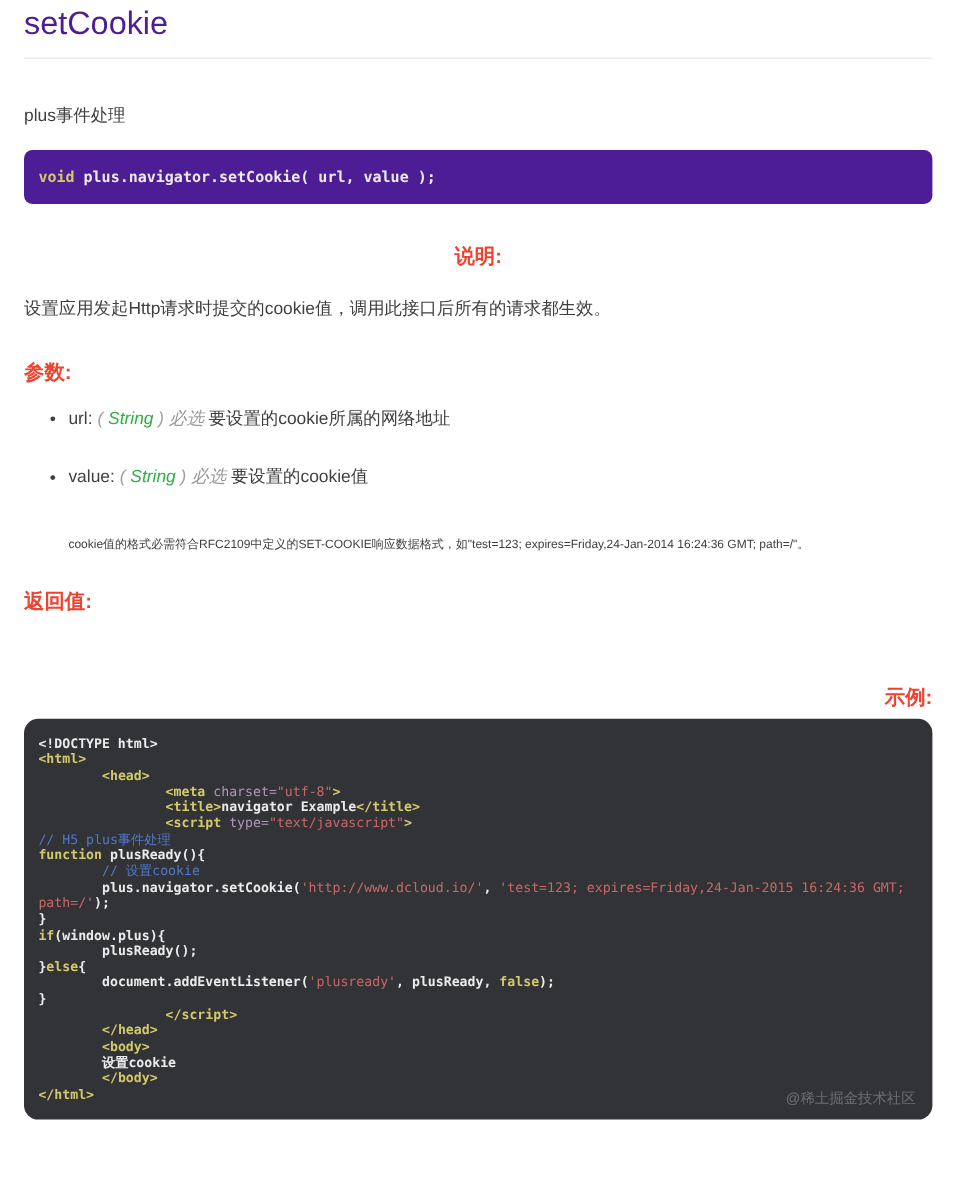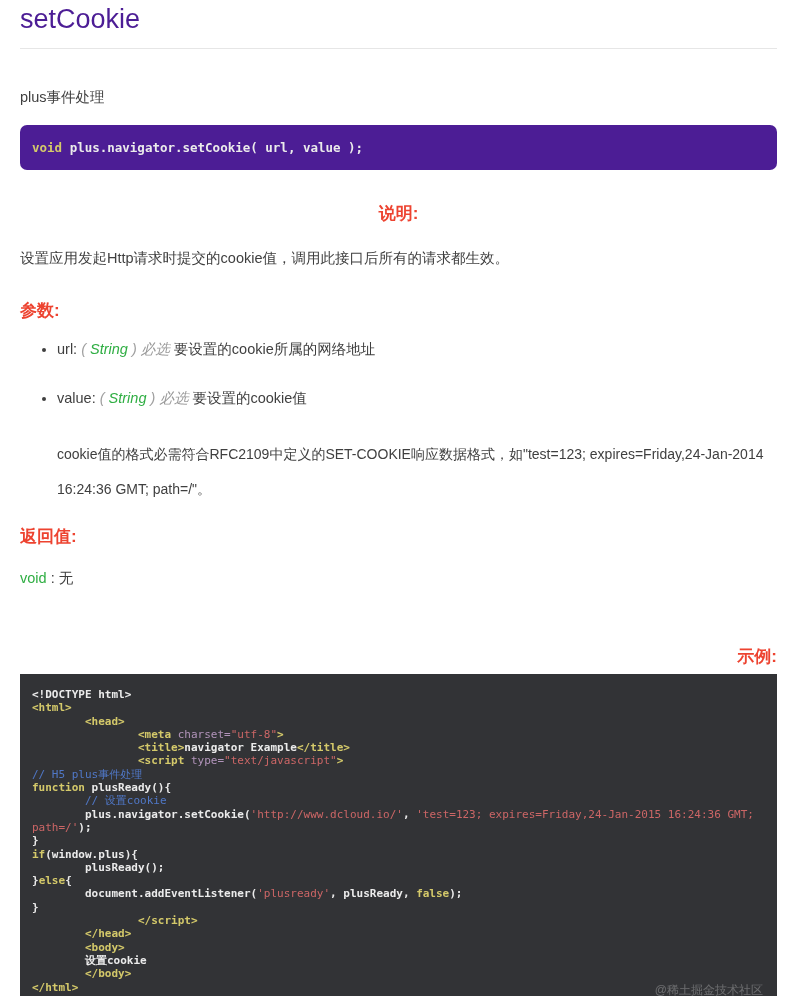--- a/index.html
+++ b/index.html
@@ -25,29 +25,29 @@
   h2.sec{font-size:17px;font-weight:700;color:#ed4330;line-height:25px;}
   h2.sec-desc{margin:31px 0 0;text-align:center;}
   p.desc{margin:21px 0 0;font-size:14.5px;line-height:22px;}
   h2.sec-params{margin:29px 0 0;}
   ul.param-list{margin:14px 0 0 17px;padding:0 0 0 20px;}
   ul.param-list li{font-size:14.5px;line-height:21px;margin:16px 0 28px;}
   .ptype-wrap{font-style:italic;color:#a0a0a0;}
   .ptype{color:#2fae43;font-style:italic;}
   .preq{color:#9a9a9a;font-style:italic;}
   .param-note{
-    margin:18px 0 0 37px;font-size:14px;line-height:35px;color:#3f3f3f;
+    margin:18px 0 0 37px;font-size:10px;line-height:35px;color:#3f3f3f;
   }
   h2.sec-returns{margin:17px 0 0;}
   p.returns{margin:18px 0 0;font-size:14.5px;line-height:22px;}
   .ret-type{color:#2fae43;}
   h2.sec-example{margin:55px 0 0;text-align:right;}
   .codewrap{position:relative;margin:5px 0 0;}
   pre.example{
-    margin:0;background:#323336;border-radius:0;
+    margin:0;background:#323336;border-radius:12px;
     padding:14px 12px;font-family:"DejaVu Sans Mono","Liberation Mono",monospace;
     font-size:11px;line-height:13.3px;white-space:pre-wrap;word-wrap:break-word;
   }
   .t-plain{color:#ebebeb;font-weight:bold;}
   .t-tag{color:#d4c96a;font-weight:bold;}
   .t-kw{color:#d4c96a;font-weight:bold;}
   .t-attr{color:#b294bb;}
   .t-str{color:#cc6666;}
   .t-com{color:#5078c8;}
   .watermark{
@@ -72,21 +72,20 @@
   <p class="desc">设置应用发起Http请求时提交的cookie值，调用此接口后所有的请求都生效。</p>
 
   <h2 class="sec sec-params">参数:</h2>
   <ul class="param-list">
     <li><span>url: </span><span class="ptype-wrap">( </span><span class="ptype">String</span><span class="ptype-wrap"> ) </span><span class="preq">必选</span><span> 要设置的cookie所属的网络地址</span></li>
     <li><span>value: </span><span class="ptype-wrap">( </span><span class="ptype">String</span><span class="ptype-wrap"> ) </span><span class="preq">必选</span><span> 要设置的cookie值</span></li>
   </ul>
   <div class="param-note">cookie值的格式必需符合RFC2109中定义的SET-COOKIE响应数据格式，如"test=123; expires=Friday,24-Jan-2014 16:24:36 GMT; path=/"。</div>
 
   <h2 class="sec sec-returns">返回值:</h2>
-  <p class="returns"><span class="ret-type">void</span><span> : </span><span>无</span></p>
 
   <h2 class="sec sec-example">示例:</h2>
   <div class="codewrap">
     <pre class="example"><span class="t-plain">&lt;!DOCTYPE html&gt;</span>
 <span class="t-tag">&lt;html&gt;</span>
 <span class="t-plain">        </span><span class="t-tag">&lt;head&gt;</span>
 <span class="t-plain">                </span><span class="t-tag">&lt;meta</span><span class="t-plain"> </span><span class="t-attr">charset=</span><span class="t-str">"utf-8"</span><span class="t-tag">&gt;</span>
 <span class="t-plain">                </span><span class="t-tag">&lt;title&gt;</span><span class="t-plain">navigator Example</span><span class="t-tag">&lt;/title&gt;</span>
 <span class="t-plain">                </span><span class="t-tag">&lt;script</span><span class="t-plain"> </span><span class="t-attr">type=</span><span class="t-str">"text/javascript"</span><span class="t-tag">&gt;</span>
 <span class="t-com">// H5 plus事件处理</span>

